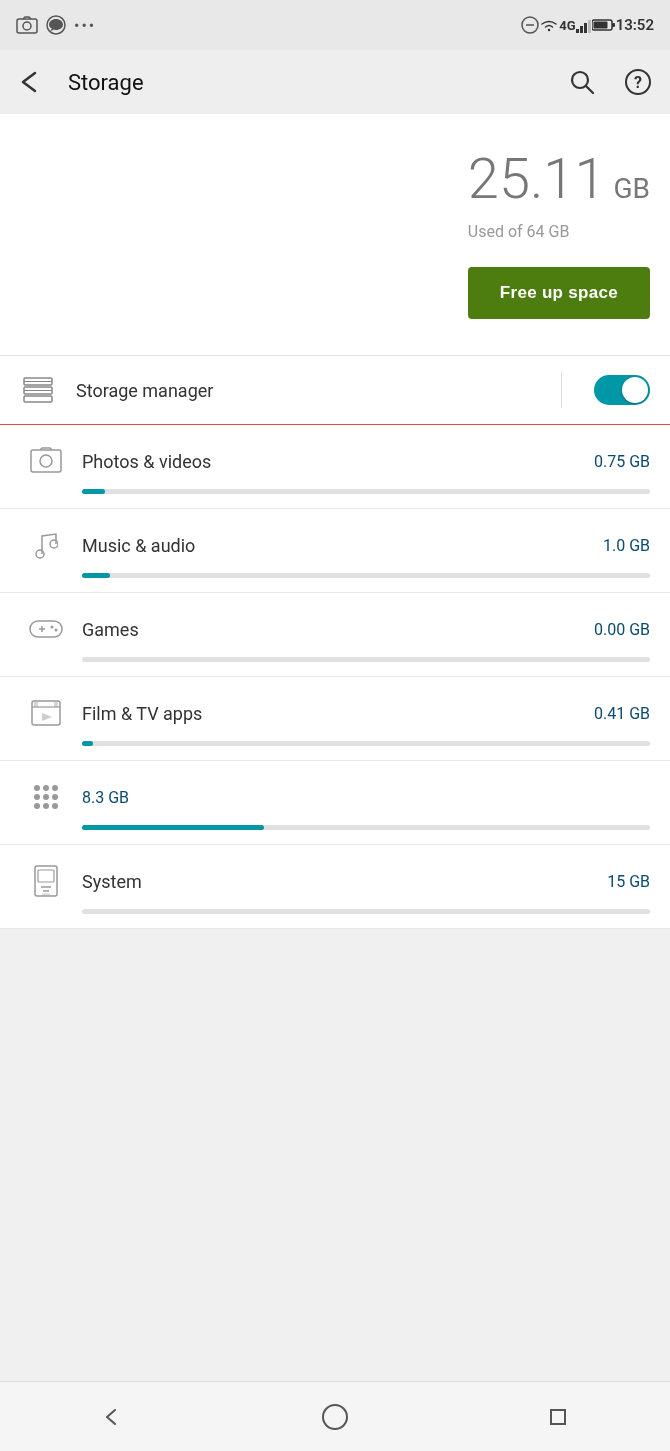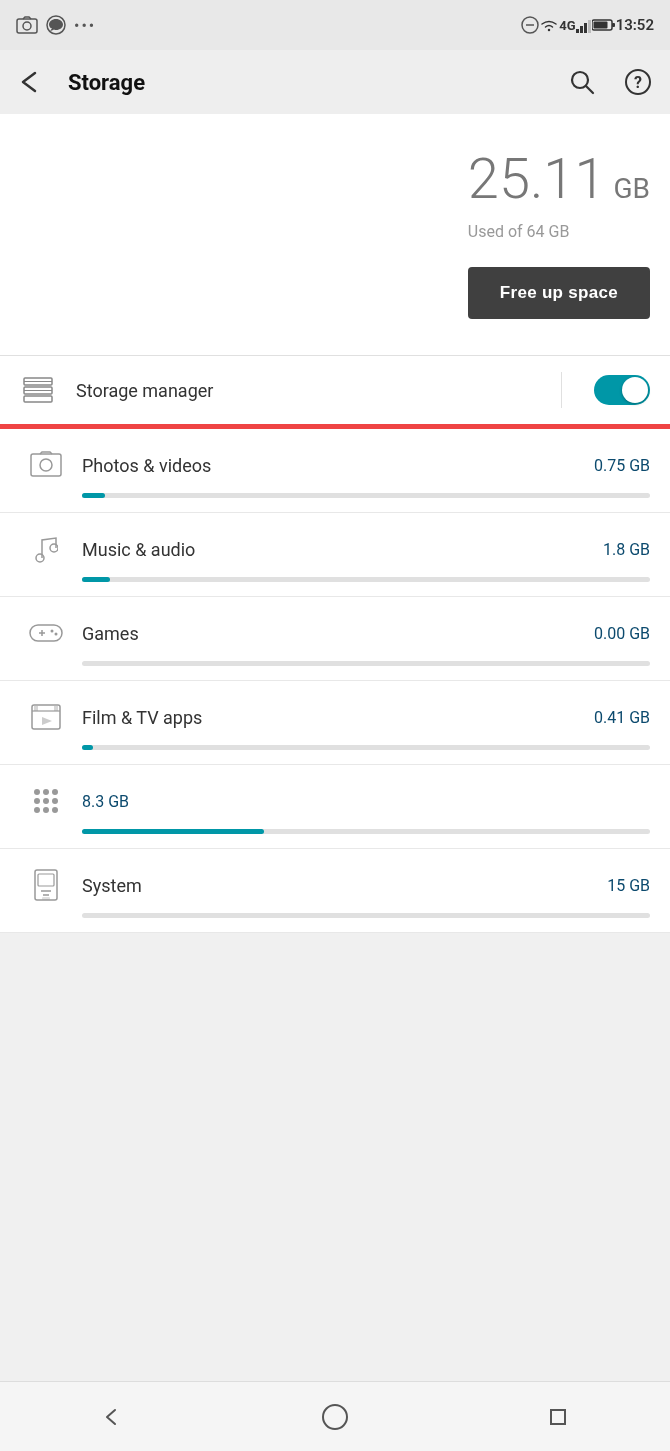--- a/index.html
+++ b/index.html
@@ -38,21 +38,21 @@
       background: #eeeeee;
       height: 64px;
       display: flex;
       align-items: center;
       padding: 0 12px;
       gap: 16px;
     }
     .app-bar-title {
       flex: 1;
       font-size: 22px;
-      font-weight: 700;
+      font-weight: 400;
       color: #111;
     }
     .app-bar-icon {
       width: 40px;
       height: 40px;
       display: flex;
       align-items: center;
       justify-content: center;
       cursor: pointer;
     }
@@ -66,21 +66,21 @@
       align-items: center;
       justify-content: flex-end;
       border-bottom: 1px solid #e0e0e0;
     }
     .storage-info {
       display: flex;
       flex-direction: column;
       gap: 6px;
     }
     .free-up-btn {
-      background: #404040;
+      background: #4d7c0f;
       color: #fff;
       border: none;
       border-radius: 4px;
       padding: 16px 24px;
       font-size: 17px;
       font-weight: 600;
       cursor: pointer;
       margin-top: 20px;
       letter-spacing: 0.3px;
     }
@@ -113,21 +113,21 @@
       margin-top: 2px;
     }
 
     
     .manager-row {
       background: #fff;
       display: flex;
       align-items: center;
       padding: 16px 20px;
       gap: 20px;
-      border-bottom: 5px solid #ef4444;
+      border-bottom: 1px solid #ef4444;
     }
     .manager-icon {
       width: 36px;
       height: 36px;
       display: flex;
       align-items: center;
       justify-content: center;
       color: #888;
     }
     .manager-label {
@@ -364,21 +364,21 @@
   <div class="category-row">
     <div class="category-header">
       <div class="category-icon">
         <svg width="24" height="30" viewBox="0 0 24 30">
           <path d="M8 24 L8 6 L22 4 L22 14" fill="none" stroke="#999" stroke-width="1.5"></path>
           <circle cx="6" cy="24" r="4" fill="none" stroke="#999" stroke-width="1.5"></circle>
           <circle cx="20" cy="14" r="4" fill="none" stroke="#999" stroke-width="1.5"></circle>
         </svg>
       </div>
       <span class="category-name">Music &amp; audio</span>
-      <span class="category-size">1.8 GB</span>
+      <span class="category-size">1.0 GB</span>
     </div>
     <div class="progress-bar-bg">
       <div class="progress-bar-fill" style="width:5%;background:#0097a7;"></div>
     </div>
   </div>
 
   <div class="category-row">
     <div class="category-header">
       <div class="category-icon">
         <svg width="34" height="24" viewBox="0 0 34 24">

